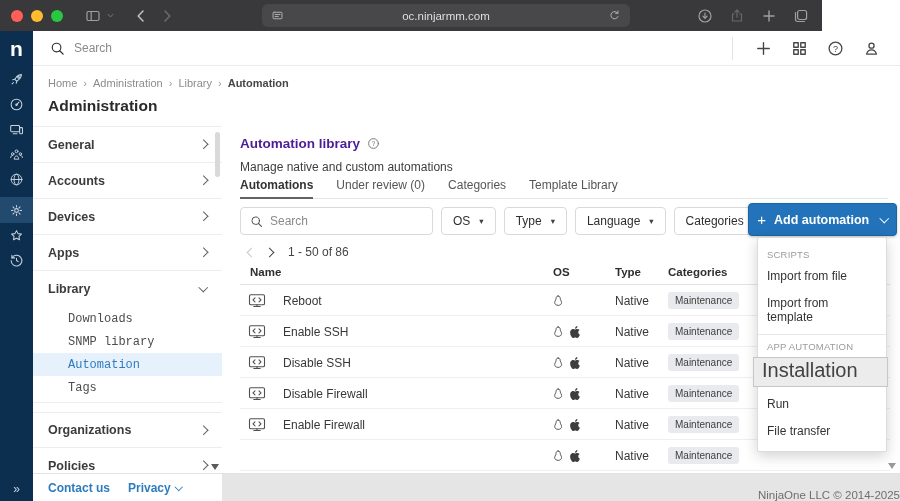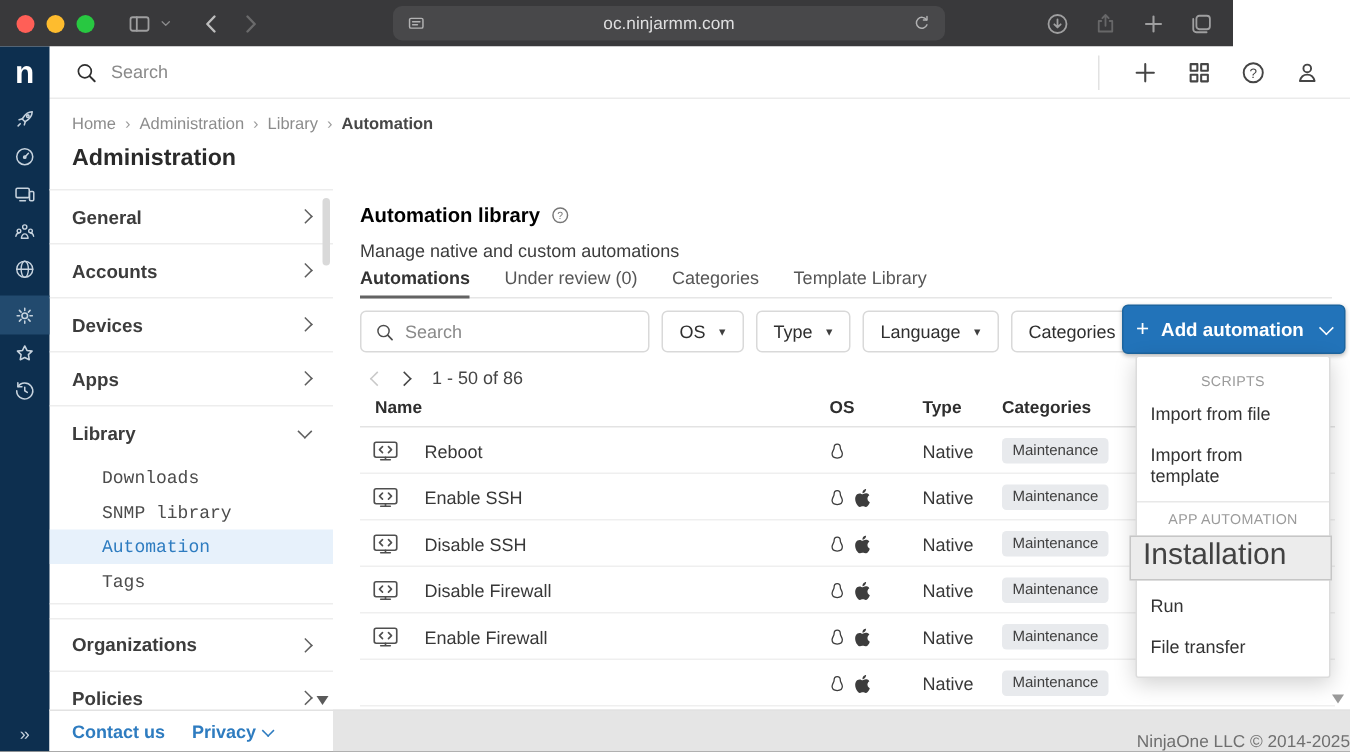--- a/index.html
+++ b/index.html
@@ -73,21 +73,21 @@
   
   .left-footer { position:absolute; left:33px; top:473px; width:189px; height:28px; background:#fff; border-top:1px solid #e2e2e2; display:flex; align-items:center; gap:18px; padding-left:15px; z-index:5; }
   .foot-link { font-size:12px; font-weight:700; color:#2e7cc0; display:flex; align-items:center; gap:5px; }
   .chev-blue { width:5.5px; height:5.5px; border-right:1.4px solid #2e7cc0; border-bottom:1.4px solid #2e7cc0; transform:rotate(45deg); margin-top:-2px; }
   .main-footer { position:absolute; left:222px; top:473px; right:0; height:43px; background:#e5e5e5; border-top:1px solid #e2e2e2; display:flex; align-items:center; justify-content:flex-end; font-size:11.5px; color:#6f6f6f; z-index:5; }
   .main-downarrow { position:absolute; right:4px; top:463px; width:0; height:0; border-left:4px solid transparent; border-right:4px solid transparent; border-top:6px solid #9a9a9a; }
 
   
   .main { position:absolute; left:222px; top:66px; width:678px; height:407px; }
   .lib-title-row { position:absolute; left:18px; top:70px; display:flex; align-items:center; gap:7px; }
-  .lib-title { font-size:13.5px; font-weight:700; color:#000000; }
+  .lib-title { font-size:13.5px; font-weight:700; color:#4c1d95; }
   .help-icn { width:13px; height:13px; color:#767676; }
   .help-icn svg { width:100%; height:100%; }
   .lib-subtitle { position:absolute; left:18px; top:94px; font-size:12px; color:#3d3d3d; }
 
   .tabs { position:absolute; left:18px; top:112px; right:12px; height:21px; border-bottom:1px solid #e6e6e6; display:flex; gap:23px; }
   .tab { font-size:12px; color:#565656; padding-bottom:5px; white-space:nowrap; }
   .tab.active { font-weight:700; color:#333; border-bottom:2px solid #636363; margin-bottom:-1px; }
 
   .filterbar { position:absolute; left:18px; top:141px; display:flex; gap:8px; }
   .searchbox { width:193px; height:28px; border:1px solid #d9d9d9; border-radius:4px; background:#fff; display:flex; align-items:center; gap:7px; padding:0 9px; }
@@ -122,21 +122,21 @@
   .cell-cat { position:absolute; left:428px; top:0; height:31px; display:flex; align-items:center; }
   .badge { background:#e8eaed; border-radius:3px; font-size:10px; color:#3e3e3e; padding:3px 7px; }
 
   
   .add-btn { position:absolute; left:526px; top:137px; width:149px; height:33px; background:#2273b9; border:1px solid #1c659f; border-radius:4px; color:#fff; display:flex; align-items:center; justify-content:center; z-index:20; box-shadow:0 1px 3px rgba(0,0,0,.25); }
   .add-plus { font-size:15px; margin-right:8px; }
   .add-lbl { font-size:12.5px; font-weight:700; }
   .chev-w { width:6.5px; height:6.5px; border-right:1.7px solid #fff; border-bottom:1.7px solid #fff; transform:rotate(45deg); margin-left:12px; margin-top:-3px; }
 
   .menu { position:absolute; left:535px; top:171px; width:130px; background:#fff; border:1px solid #dcdcdc; border-radius:2px; box-shadow:0 4px 14px rgba(0,0,0,.18); z-index:30; padding:5px 0 7px; }
-  .menu-header { font-size:9.5px; color:#9b9b9b; padding:6px 9px 2px; letter-spacing:.2px;text-align:center; }
+  .menu-header { font-size:9.5px; color:#9b9b9b; padding:6px 9px 2px; letter-spacing:.2px; }
   .menu-item { font-size:12px; color:#333; padding:7px 9px 6px; }
   .menu-divider { border-top:1px solid #e8e8e8; margin-top:4px; }
   .menu-item.highlighted { font-size:20px; color:#424242; background:#ececec; border:1px solid #c6c6c6; margin:3px -2px 3px -5px; padding:1px 8px 4px; }
 </style>
 </head>
 <body>
 
 <div id="screen">
 
   <div class="chrome">

